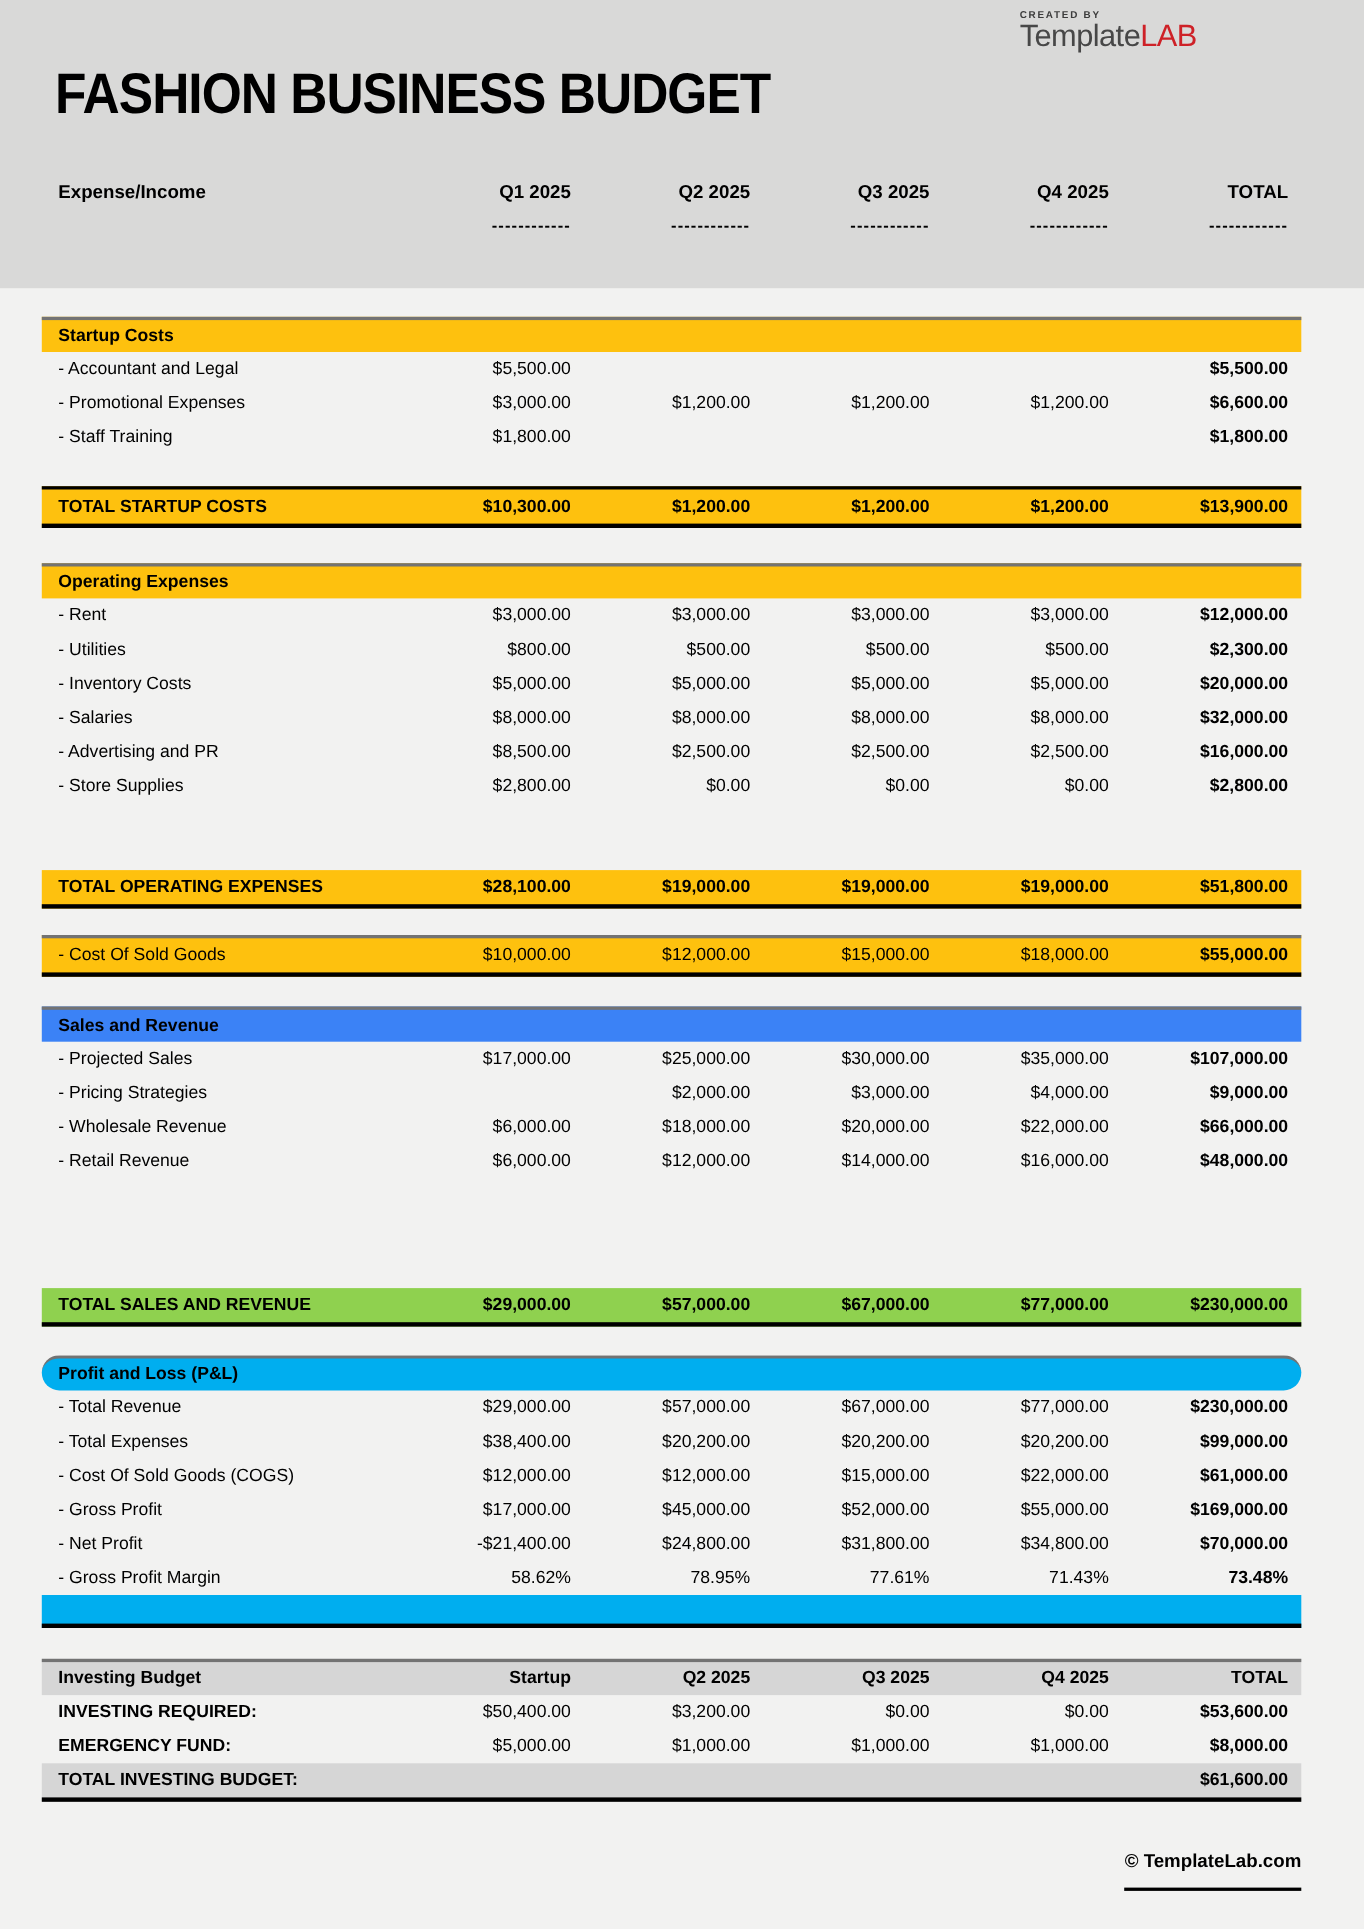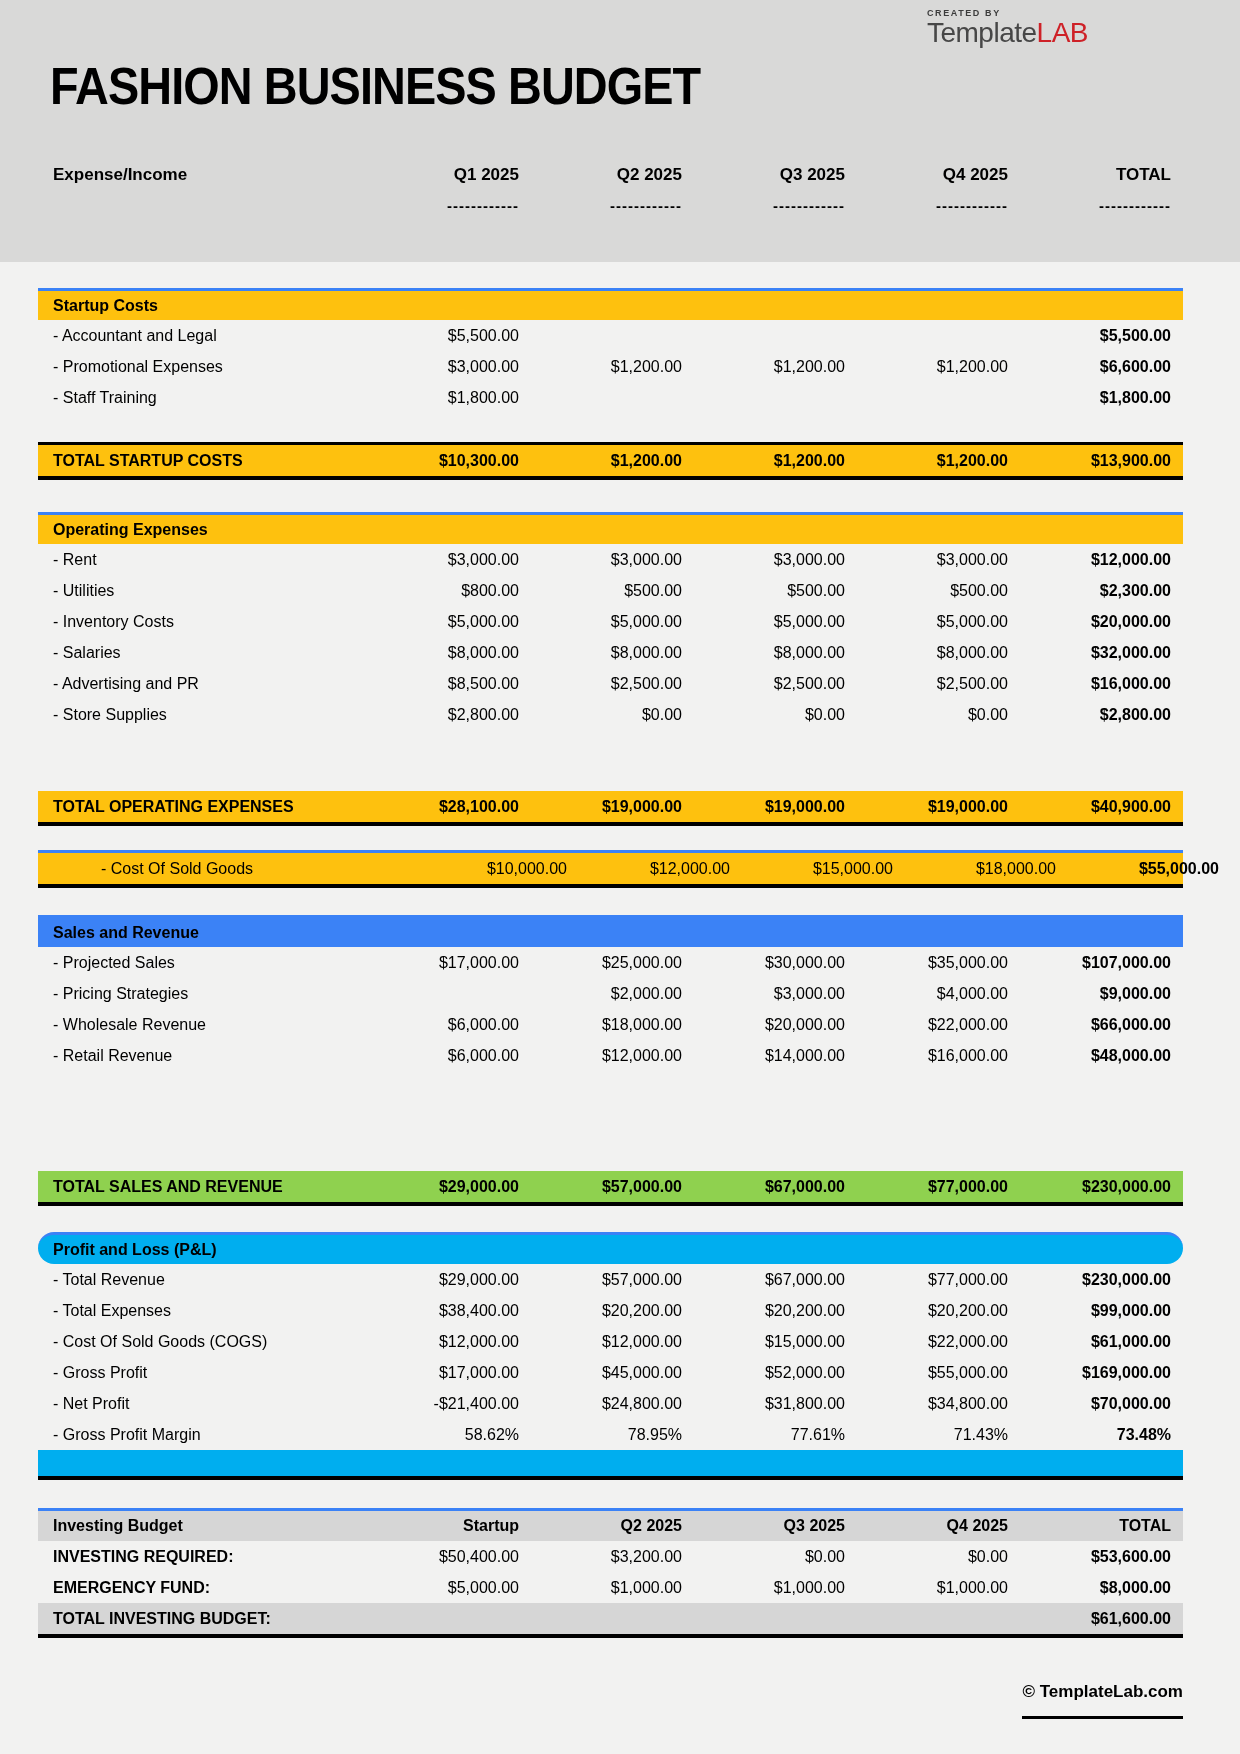--- a/index.html
+++ b/index.html
@@ -28,25 +28,25 @@
 
   .header-row { position:absolute; top:166px; left:38px; width:1145px; }
   .header-row .cell { font-weight:bold; font-size:17px; }
   .dash-row { position:absolute; top:198px; left:38px; width:1145px; }
   .dash-row .cell { font-weight:bold; font-size:15px; letter-spacing:1px; }
 
   
   .content { margin-left:38px; width:1145px; }
   .budget-section { width:1145px; }
   .bar .row, .bar-row { height:29px; }
-  .bar.bt { border-top:3px solid #3b82f6; }
+  .bar.bt { border-top:3px solid #737373; }
   .bb { border-bottom:4px solid #000; }
   .bar-row .cell { font-weight:bold; }
   .rows .row { height:31px; }
-  .bar .data-row { height:31px;padding-left:48px; }
+  .bar .data-row { height:31px; }
   .gap { height:0; }
   .total-bar .row { height:31px; }
   .total-bar.bt { border-top:3px solid #000; }
   .total-row .cell { font-weight:bold; }
   .trail { height:30px; }
 
   
   .sec-startup-costs      { margin-top:26px; }
   .sec-startup-costs .gap { height:29px; }
   .sec-operating-expenses      { margin-top:32px; }
@@ -209,21 +209,21 @@
           </div>
         </div>
         <div class="gap"></div>
         <div class="total-bar bb" style="background: rgb(254, 193, 14);">
           <div class="row total-row">
             <div class="cell label bold">TOTAL OPERATING EXPENSES</div>
             <div class="cell num col-q1">$28,100.00</div>
             <div class="cell num col-q2">$19,000.00</div>
             <div class="cell num col-q3">$19,000.00</div>
             <div class="cell num col-q4">$19,000.00</div>
-            <div class="cell num col-total">$40,900.00</div>
+            <div class="cell num col-total">$51,800.00</div>
           </div>
         </div>
       </section>
       <section class="budget-section sec-cogs">
         <div class="bar bt" style="background: rgb(254, 193, 14);">
           <div class="row data-row">
             <div class="cell label">- Cost Of Sold Goods</div>
             <div class="cell num col-q1">$10,000.00</div>
             <div class="cell num col-q2">$12,000.00</div>
             <div class="cell num col-q3">$15,000.00</div>

